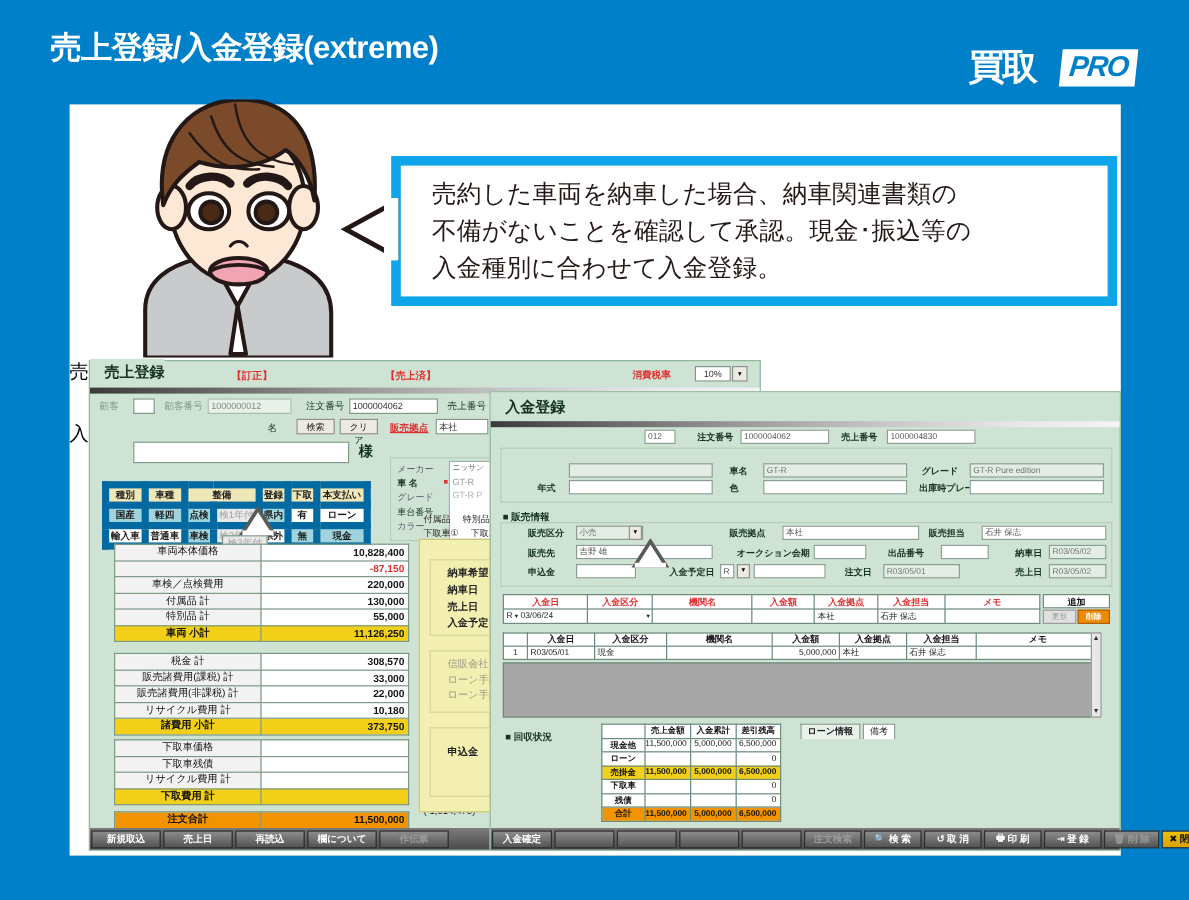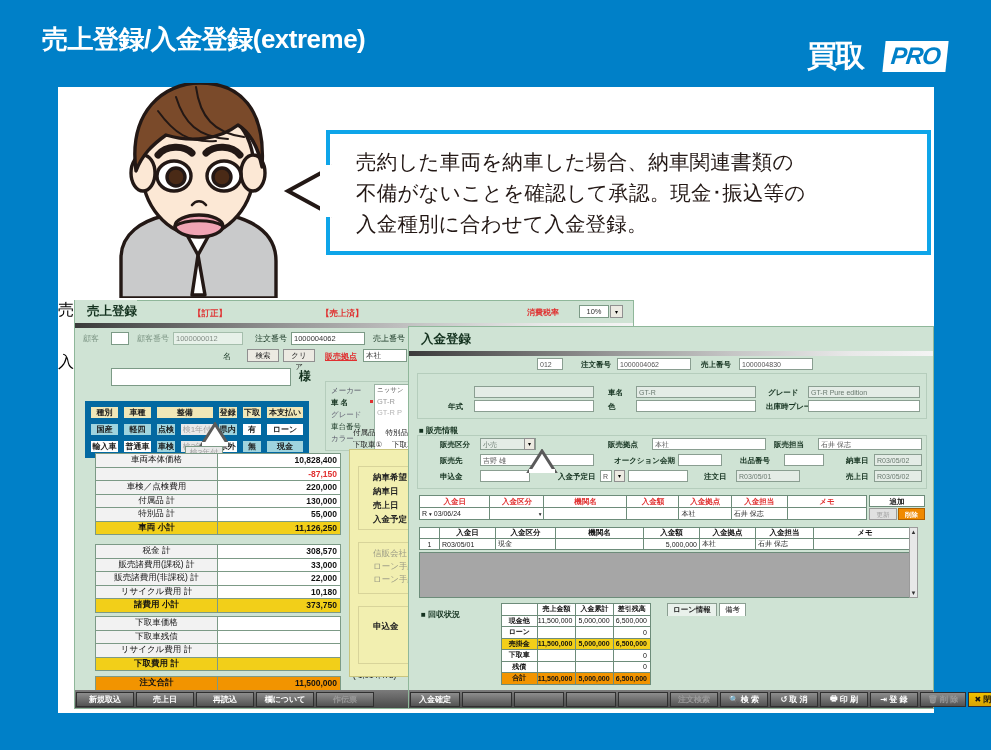--- a/index.html
+++ b/index.html
@@ -29,21 +29,21 @@
   
   #card {
     position:absolute; left:58px; top:87px; width:876px; height:626px;
     background:#ffffff;
   }
   
   #mascot { position:absolute; left:30px; top:-4px; width:230px; height:215px; }
   
   #bubble {
     position:absolute; left:268px; top:43px; width:605px; height:125px;
-    border:4px solid #0ea5e9; background:#ffffff;
+    border:8px solid #0ea5e9; background:#ffffff;
     display:flex; align-items:center;
   }
   #bubble-text {
     font-size:20.5px; line-height:1.52; color:#231815; padding:0 8px 0 26px;
     letter-spacing:0.2px; font-weight:500;
   }
   .bubble-tail {
     position:absolute; left:222px; top:76px; width:52px; height:56px;
     z-index:3;
   }

